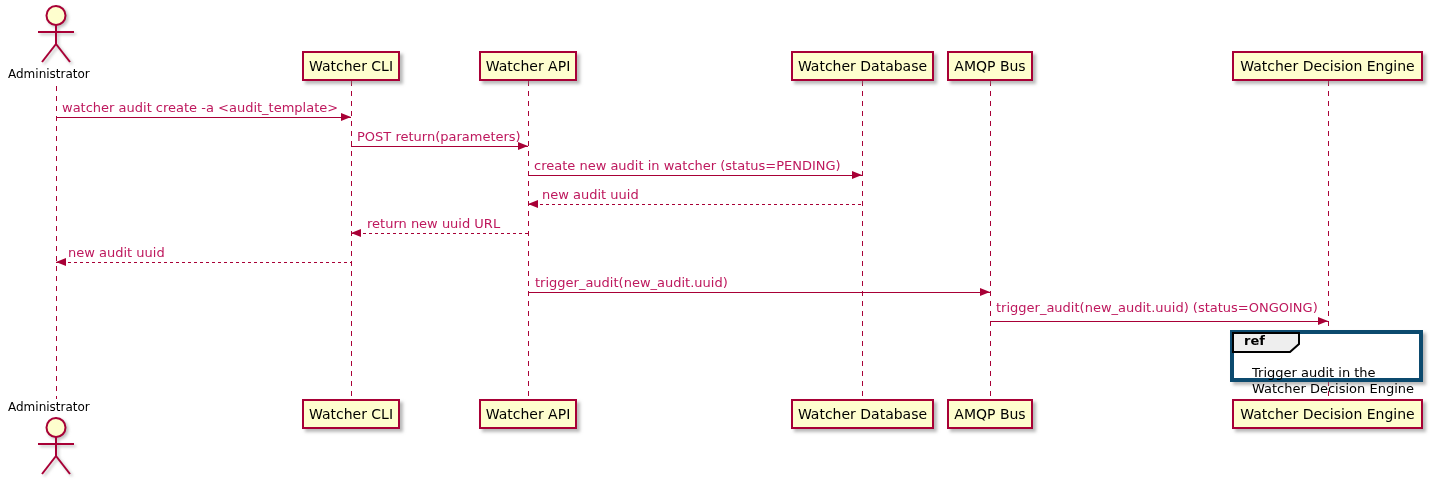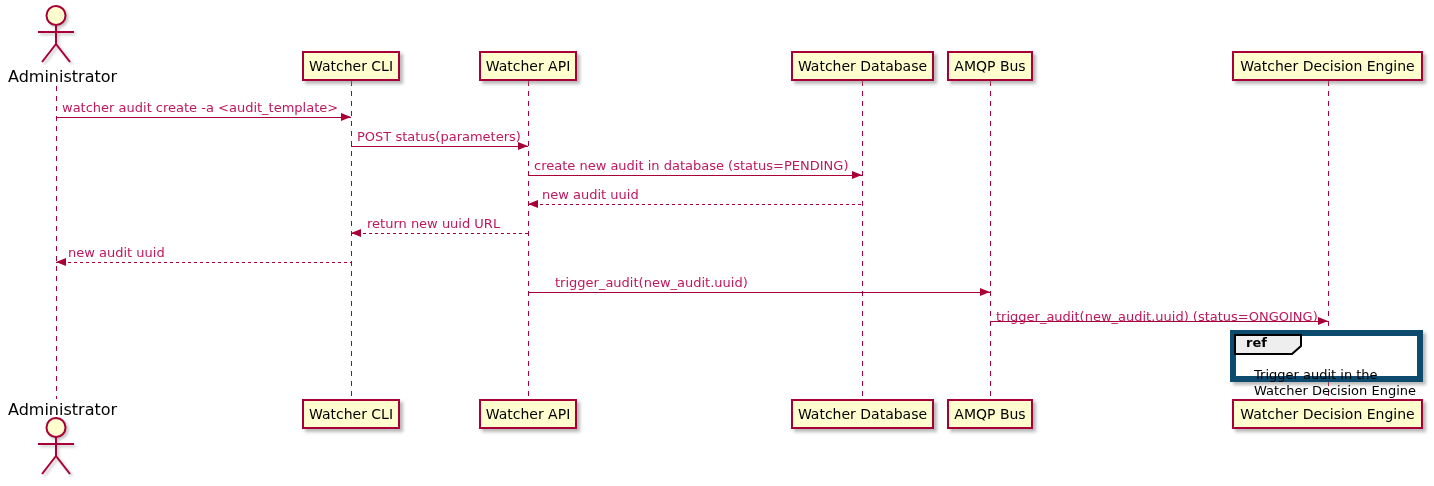--- a/index.html
+++ b/index.html
@@ -29,21 +29,21 @@
     align-items: center;
     justify-content: center;
     font-size: 14px;
     color: #000;
     white-space: nowrap;
   }
   
   .actor-svg { position: absolute; filter: drop-shadow(2px 2px 1.5px rgba(130,130,130,0.5)); }
   .actor-label {
     position: absolute;
-    font-size: 16px;
+    font-size: 12px;
     color: #000;
     white-space: nowrap;
   }
   
   .msg-label {
     position: absolute;
     font-size: 13px;
     line-height: 15px;
     color: #be185d;
     white-space: nowrap;
@@ -53,21 +53,21 @@
   .mline.dotted { background: repeating-linear-gradient(90deg, #A80036 0 3px, transparent 3px 6px); }
   .arr { position: absolute; width: 0; height: 0; border-top: 4.5px solid transparent; border-bottom: 4.5px solid transparent; }
   .arr.r { border-left: 10px solid #A80036; }
   .arr.l { border-right: 10px solid #A80036; }
   
   .refbox {
     position: absolute;
     left: 1230px; top: 330px;
     width: 193px; height: 52px;
     background: #ffffff;
-    border: 6px solid #0c4a6e;
+    border: 4px solid #0c4a6e;
     box-shadow: 3px 3px 3px rgba(130,130,130,0.55);
   }
   .ref-pentagon {
     position: absolute;
     left: -2px; top: -2px;
     width: 68px; height: 21px;
   }
   .ref-keyword {
     position: absolute;
     left: 12px; top: 1px;
@@ -107,45 +107,45 @@
     <div class="ref-lines">
       <div>Trigger audit in the</div>
       <div>Watcher Decision Engine</div>
     </div>
   </div>
 
   <span class="msg-label" style="left:62px; top:100px;">watcher audit create -a &lt;audit_template&gt;</span>
   <div class="mline solid" style="left:56px; top:117px; width:295px;"></div>
   <div class="arr r" style="left:341px; top:113px;"></div>
 
-  <span class="msg-label" style="left:357px; top:129px;">POST status(parameters)</span>
+  <span class="msg-label" style="left:357px; top:129px;">POST return(parameters)</span>
   <div class="mline solid" style="left:351px; top:146px; width:177px;"></div>
   <div class="arr r" style="left:518px; top:142px;"></div>
 
-  <span class="msg-label" style="left:534px; top:158px;">create new audit in database (status=PENDING)</span>
+  <span class="msg-label" style="left:534px; top:158px;">create new audit in watcher (status=PENDING)</span>
   <div class="mline solid" style="left:528px; top:175px; width:334px;"></div>
   <div class="arr r" style="left:852px; top:171px;"></div>
 
   <span class="msg-label" style="left:542px; top:187px;">new audit uuid</span>
   <div class="mline dotted" style="left:528px; top:204px; width:334px;"></div>
   <div class="arr l" style="left:528px; top:200px;"></div>
 
   <span class="msg-label" style="left:367px; top:216px;">return new uuid URL</span>
   <div class="mline dotted" style="left:351px; top:233px; width:177px;"></div>
   <div class="arr l" style="left:351px; top:229px;"></div>
 
   <span class="msg-label" style="left:68px; top:245px;">new audit uuid</span>
   <div class="mline dotted" style="left:56px; top:262px; width:295px;"></div>
   <div class="arr l" style="left:56px; top:258px;"></div>
 
-  <span class="msg-label" style="left:535px; top:275px;margin-left:20px;">trigger_audit(new_audit.uuid)</span>
+  <span class="msg-label" style="left:535px; top:275px;">trigger_audit(new_audit.uuid)</span>
   <div class="mline solid" style="left:528px; top:292px; width:462px;"></div>
   <div class="arr r" style="left:980px; top:288px;"></div>
 
-  <span class="msg-label" style="left:996px; top:309px;">trigger_audit(new_audit.uuid) (status=ONGOING)</span>
+  <span class="msg-label" style="left:996px; top:300px;">trigger_audit(new_audit.uuid) (status=ONGOING)</span>
   <div class="mline solid" style="left:990px; top:321px; width:338px;"></div>
   <div class="arr r" style="left:1318px; top:317px;"></div>
 
   <svg class="actor-svg" style="left:34px; top:4px;" width="44" height="60" viewBox="0 0 44 60">
     <circle cx="22" cy="11.5" r="9.5" fill="#FEFECE" stroke="#A80036" stroke-width="2"></circle>
     <line x1="22" y1="21" x2="22" y2="40" stroke="#A80036" stroke-width="2"></line>
     <line x1="4" y1="28" x2="40" y2="28" stroke="#A80036" stroke-width="2"></line>
     <line x1="22" y1="40" x2="8" y2="58" stroke="#A80036" stroke-width="2"></line>
     <line x1="22" y1="40" x2="36" y2="58" stroke="#A80036" stroke-width="2"></line>
   </svg>

